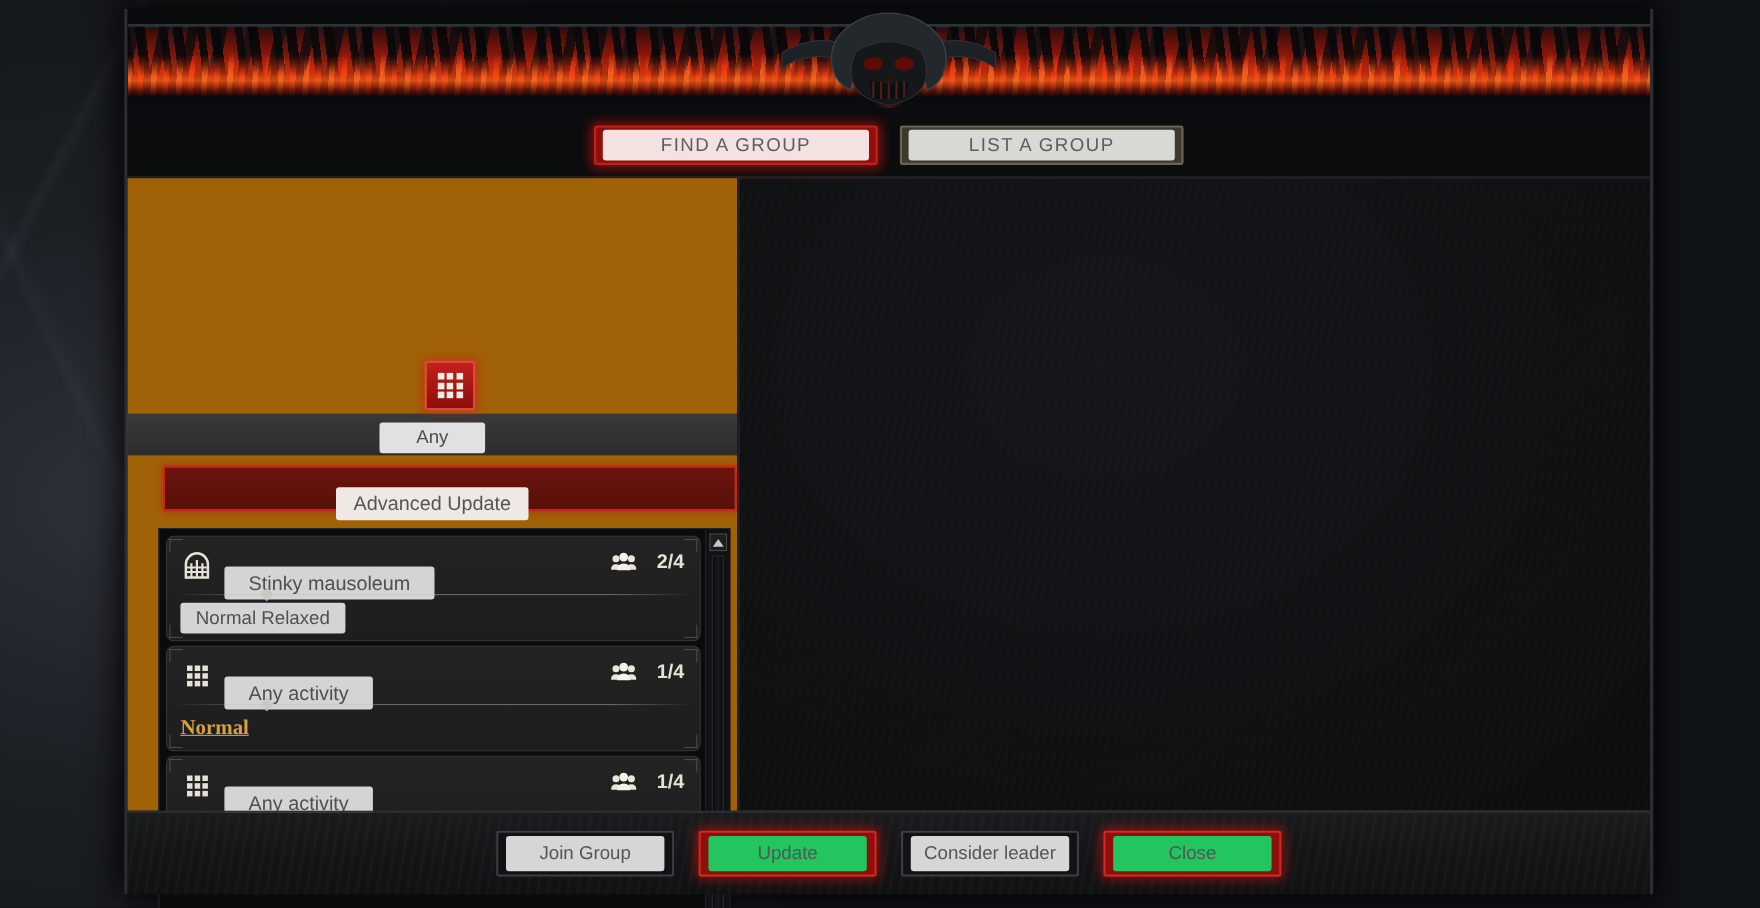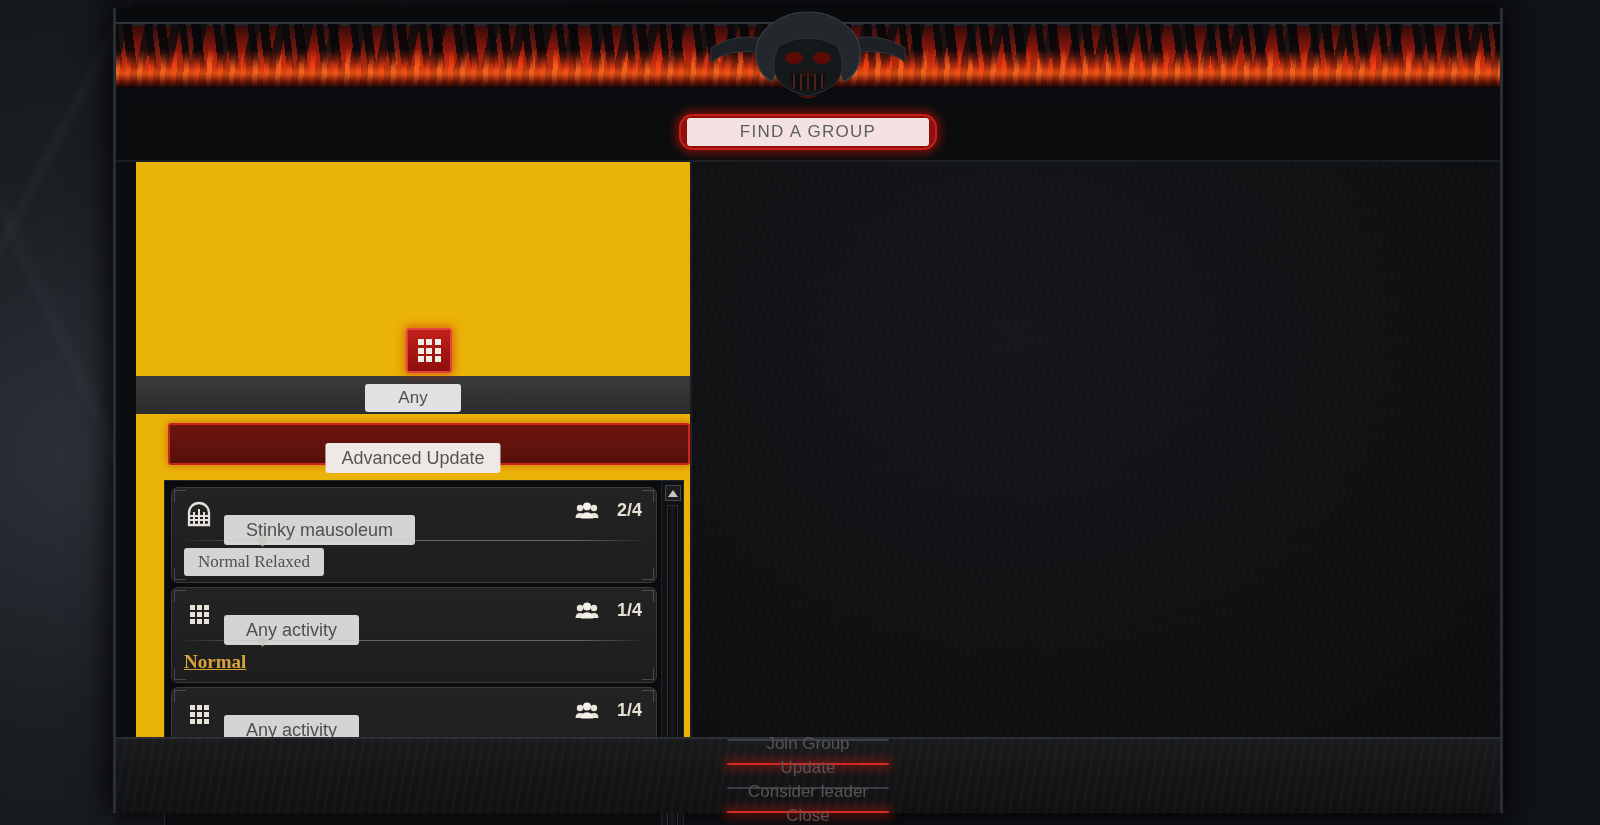--- a/index.html
+++ b/index.html
@@ -90,35 +90,35 @@
 
   
   #tabstrip {
     position:relative; height:58px; background:#0b0c0e;
     display:flex; align-items:center; justify-content:center; gap:20px;
     border-bottom:2px solid #1c2024;
   }
   .tab {
     position:relative; width:258px; height:36px;
     display:flex; align-items:center; justify-content:center;
-    border-radius:14px; cursor:pointer;
+    border-radius:3px; cursor:pointer;
   }
   .tab.active { background:#8e0f0c; box-shadow:0 0 10px 3px rgba(180,22,14,.65), inset 0 0 0 2px #c5201a; }
   .tab.inactive { background:#3c3a2f; box-shadow:inset 0 0 0 2px #6a6550; }
   .tab .chip {
     position:absolute; left:8px; right:8px; top:4px; bottom:4px;
     border-radius:3px;
     display:flex; align-items:center; justify-content:center;
     font-size:17px; letter-spacing:1.3px; color:#5d5d5d;
   }
   .tab.active .chip { background:#f3e2e1; }
   .tab.inactive .chip { background:#d8d8d4; }
 
   
-  #body { position:relative; height:575px; display:flex; background:#eab308;margin-left:20px; }
+  #body { position:relative; height:575px; display:flex; background:#a16207; }
   #leftpane { position:relative; width:556px; border-right:2px solid #1b1f23; }
   #rightpane {
     position:relative; flex:1;
     background:
       radial-gradient(ellipse at 40% 30%, #141619 0%, #0f1113 55%, #0b0d0f 100%);
   }
   #rightpane::after{
     content:""; position:absolute; inset:0;
     background:repeating-linear-gradient(108deg, rgba(255,255,255,.012) 0 2px, transparent 2px 7px);
   }
@@ -205,21 +205,21 @@
     position:absolute; left:12px; right:12px; top:52px; height:1px;
     background:linear-gradient(90deg, rgba(150,150,150,.05), rgba(190,190,190,.45) 18%, rgba(190,190,190,.45) 85%, rgba(150,150,150,.05));
   }
   .rowdiamond{
     position:absolute; left:86px; top:48px; width:9px; height:9px;
     background:#c9c6bc; transform:rotate(45deg); opacity:.75;
   }
   .rowbottom { position:relative; height:43px; display:flex; align-items:center; padding:0 12px; }
   .diffchip {
     height:28px; padding:0 14px; background:#d4d4d4; border-radius:3px;
-    display:flex; align-items:center; font-size:17px; color:#4f4f4f;font-family:Liberation Serif, serif;
+    display:flex; align-items:center; font-size:17px; color:#4f4f4f;
   }
   .difftext { font-family:"Liberation Serif", serif; font-size:19px; font-weight:bold;text-decoration:underline; }
 
   
   #sbar { width:22px; background:#101113; border-left:1px solid #202327; position:relative; }
   .sarrow {
     position:absolute; left:3px; width:16px; height:16px;
     background:#1b1d20; border:1px solid #44474b;
     display:flex; align-items:center; justify-content:center; cursor:pointer;
   }
@@ -230,40 +230,40 @@
     position:absolute; left:5px; right:5px; top:24px; bottom:24px;
     background:linear-gradient(90deg,#0a0b0c,#17191c,#0a0b0c);
     border:1px solid #2a2d31;
   }
 
   
   #bottombar {
     position:relative; height:76px;
     background:linear-gradient(180deg,#1a1b1d 0%, #141517 45%, #101113 100%);
     border-top:2px solid #2b2f33;
-    display:flex; align-items:center; justify-content:center; gap:22px;flex-direction:column;
+    display:flex; align-items:center; justify-content:center; gap:22px;
   }
   #bottombar::before{
     content:""; position:absolute; inset:0;
     background:repeating-linear-gradient(100deg, rgba(255,255,255,.02) 0 3px, transparent 3px 9px);
     pointer-events:none;
   }
   .btn {
     position:relative; width:162px; height:42px; border-radius:3px; cursor:pointer;
     display:flex; align-items:center; justify-content:center;
   }
   .btn.plain { background:#111214; box-shadow:inset 0 0 0 2px #3b3e42; }
   .btn.hot { background:#8e0f0c; box-shadow:0 0 11px 3px rgba(185,24,16,.6), inset 0 0 0 2px #d02a22; }
   .btn .chip {
     position:absolute; left:9px; right:9px; top:5px; bottom:5px;
     border-radius:3px; display:flex; align-items:center; justify-content:center;
     font-size:17px; color:#555;
   }
   .btn.plain .chip { background:#d6d6d6; }
-  .btn.hot .chip { background:#fef9c3; }
+  .btn.hot .chip { background:#22c55e; }
 </style>
 </head>
 <body>
 
 <div id="backdrop"></div>
 
 <div id="window">
 
   <div id="banner">
     <div class="capline"></div>
@@ -282,20 +282,23 @@
       <path d="M97 72 h36 l-3 16 h-30 z" fill="#0c0e10"></path>
       <path d="M101 72 v15 M108 72 v16 M115 72 v16 M122 72 v16 M129 72 v15" stroke="#4a2018" stroke-width="2"></path>
       <path d="M115 66 l-6 8 h12 z" fill="#2a1410"></path>
       <path d="M104 92 q11 8 22 0 q-11 6 -22 0 z" fill="#7a1208"></path>
     </svg>
   </div>
 
   <div id="tabstrip">
     <div class="tab active">
       <div class="chip">FIND A GROUP</div>
+    </div>
+    <div class="tab inactive">
+      <div class="chip">LIST A GROUP</div>
     </div>
   </div>
 
   <div id="body">
     <div id="leftpane">
 
       <div id="gridbtn">
         <span class="grid9">
           <i></i>
             <i></i>

